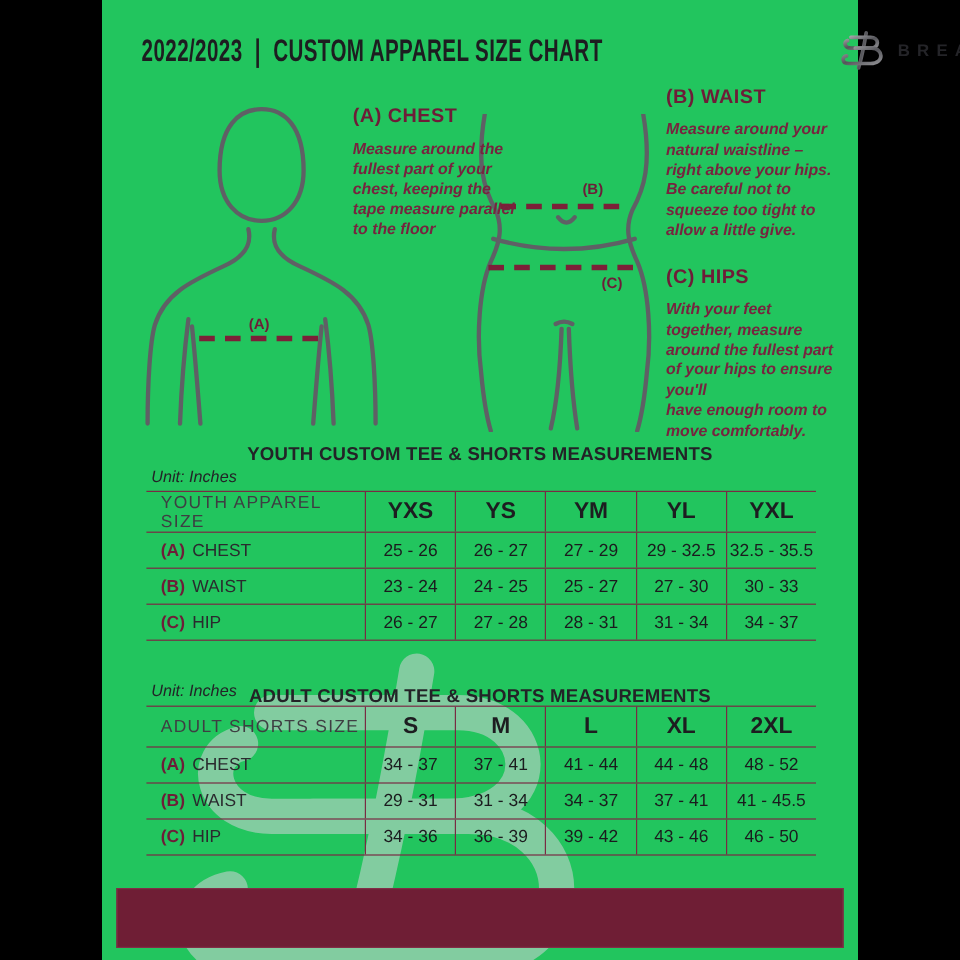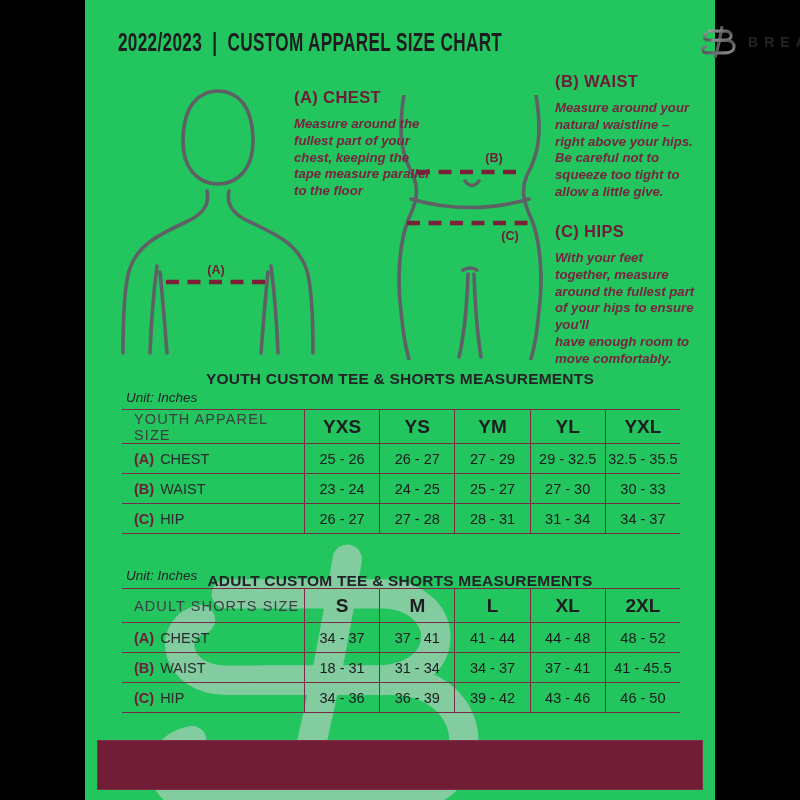--- a/index.html
+++ b/index.html
@@ -235,21 +235,21 @@
       <div class="t-cell">37 - 41</div>
       <div class="t-cell">41 - 44</div>
       <div class="t-cell">44 - 48</div>
       <div class="t-cell">48 - 52</div>
     </div>
     <div class="t-row">
       <div class="t-cell lbl">
           <span class="row-prefix">(B)</span>
           <span class="row-name">WAIST</span>
         </div>
-      <div class="t-cell">18 - 31</div>
+      <div class="t-cell">29 - 31</div>
       <div class="t-cell">31 - 34</div>
       <div class="t-cell">34 - 37</div>
       <div class="t-cell">37 - 41</div>
       <div class="t-cell">41 - 45.5</div>
     </div>
     <div class="t-row">
       <div class="t-cell lbl">
           <span class="row-prefix">(C)</span>
           <span class="row-name">HIP</span>
         </div>

